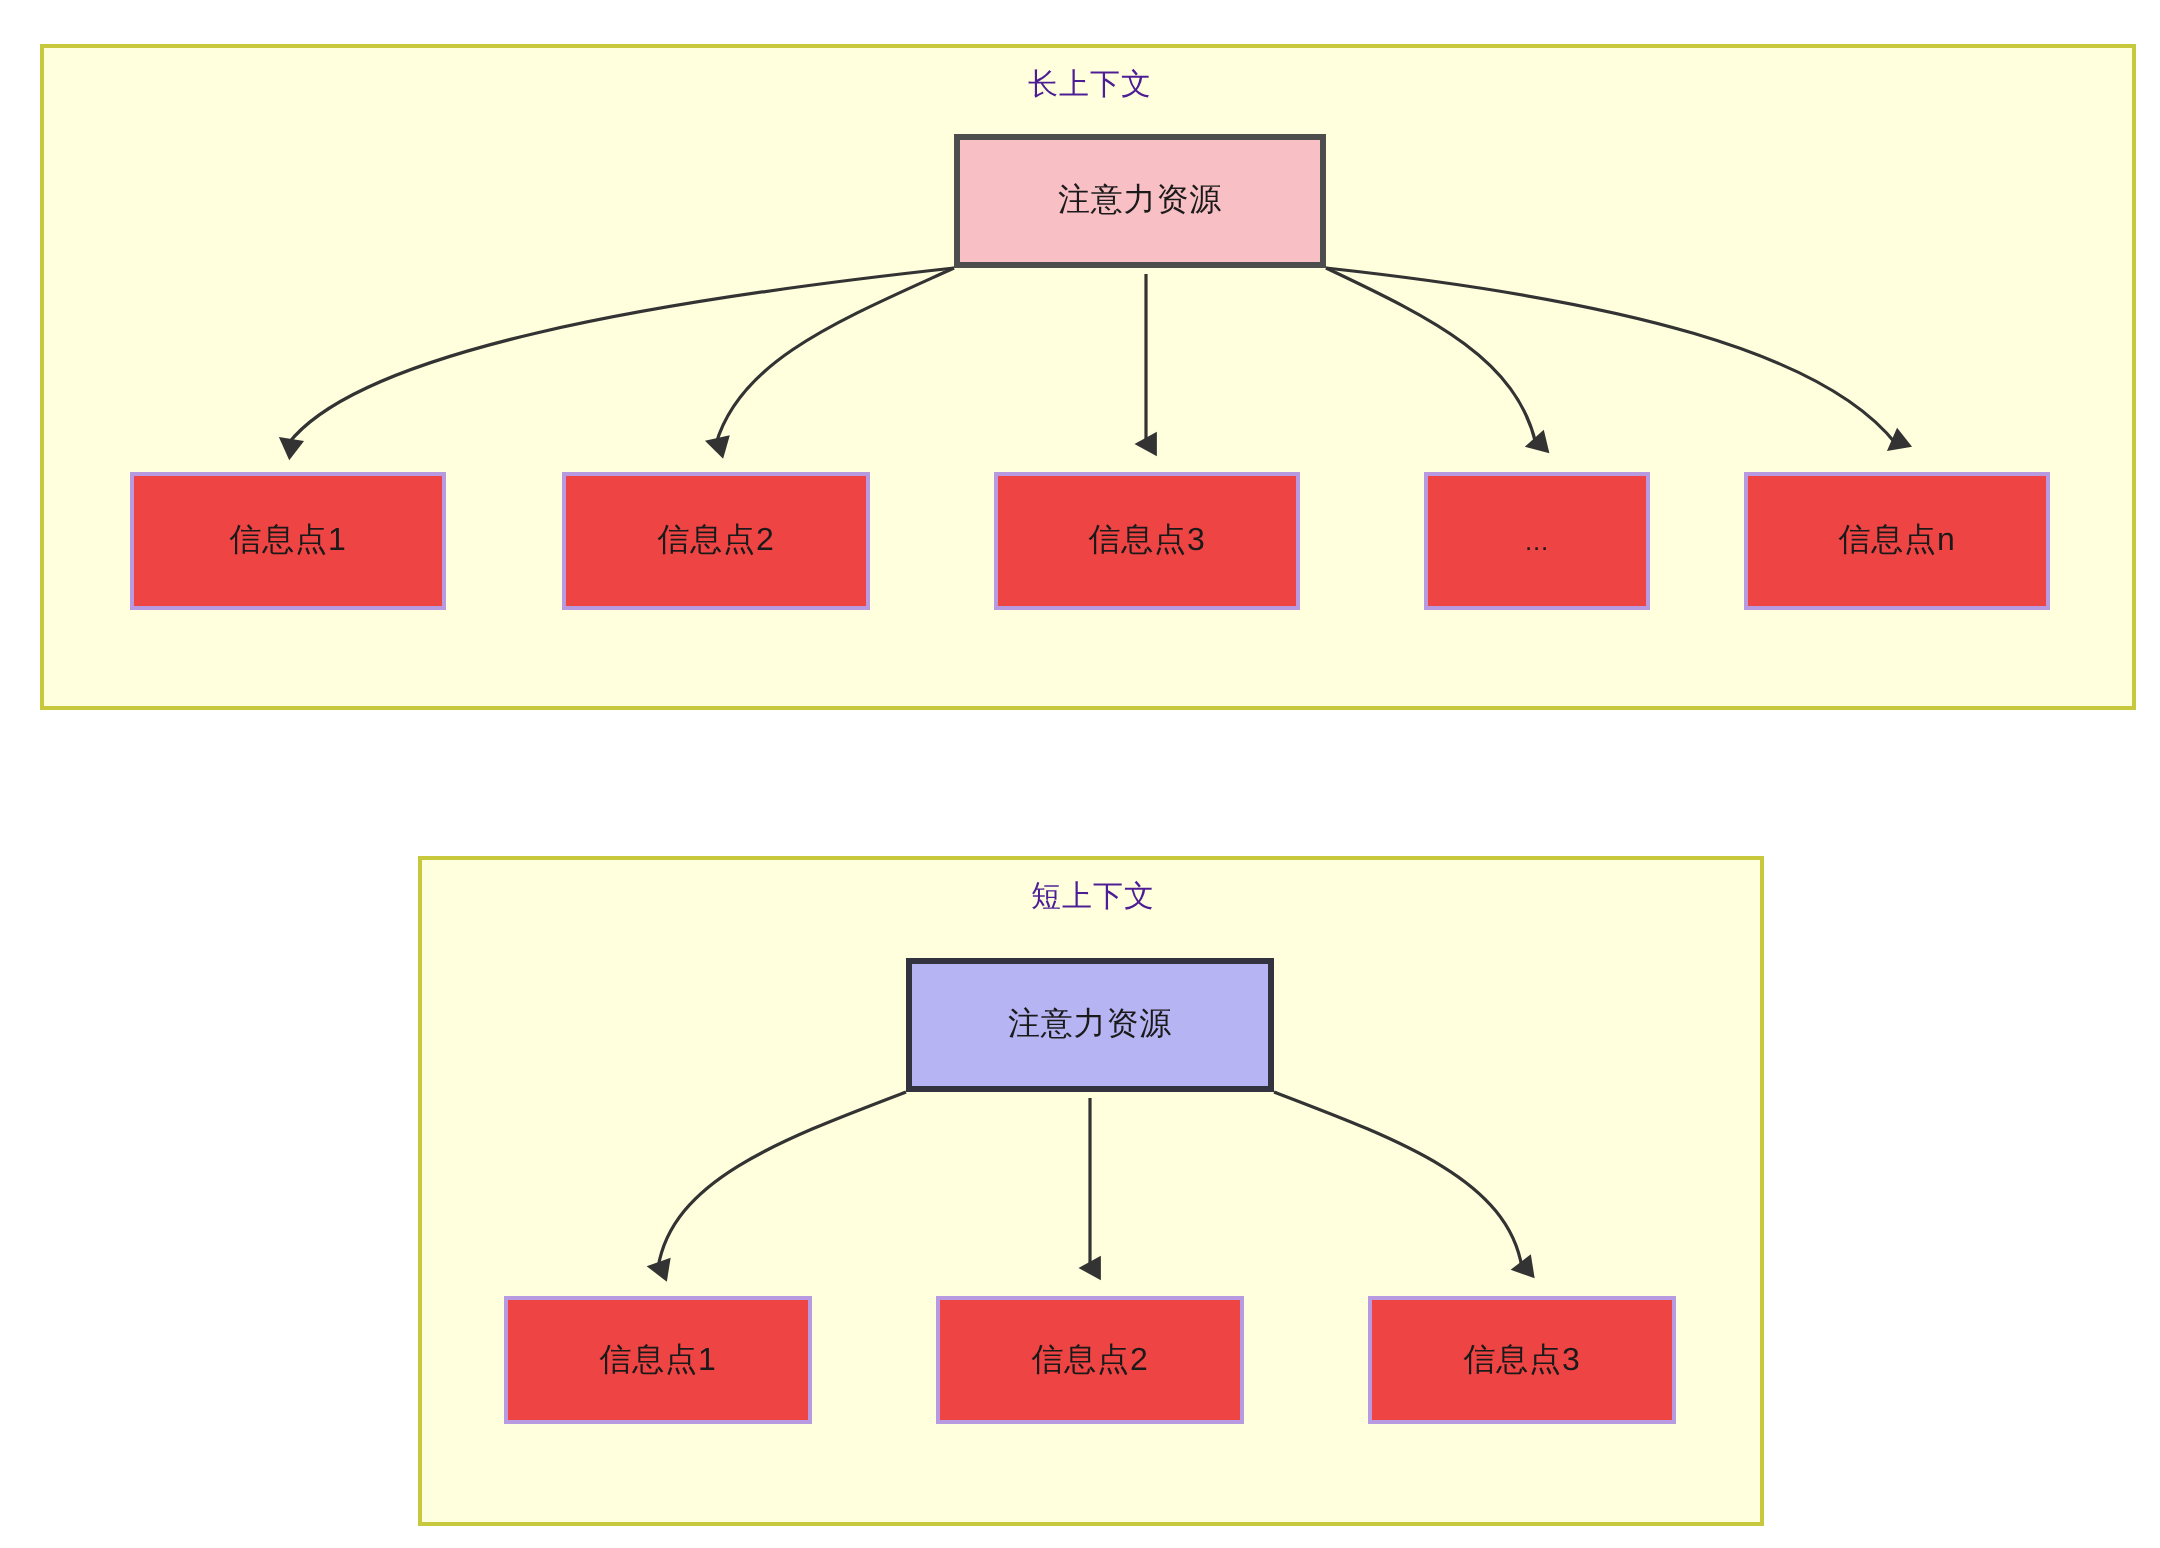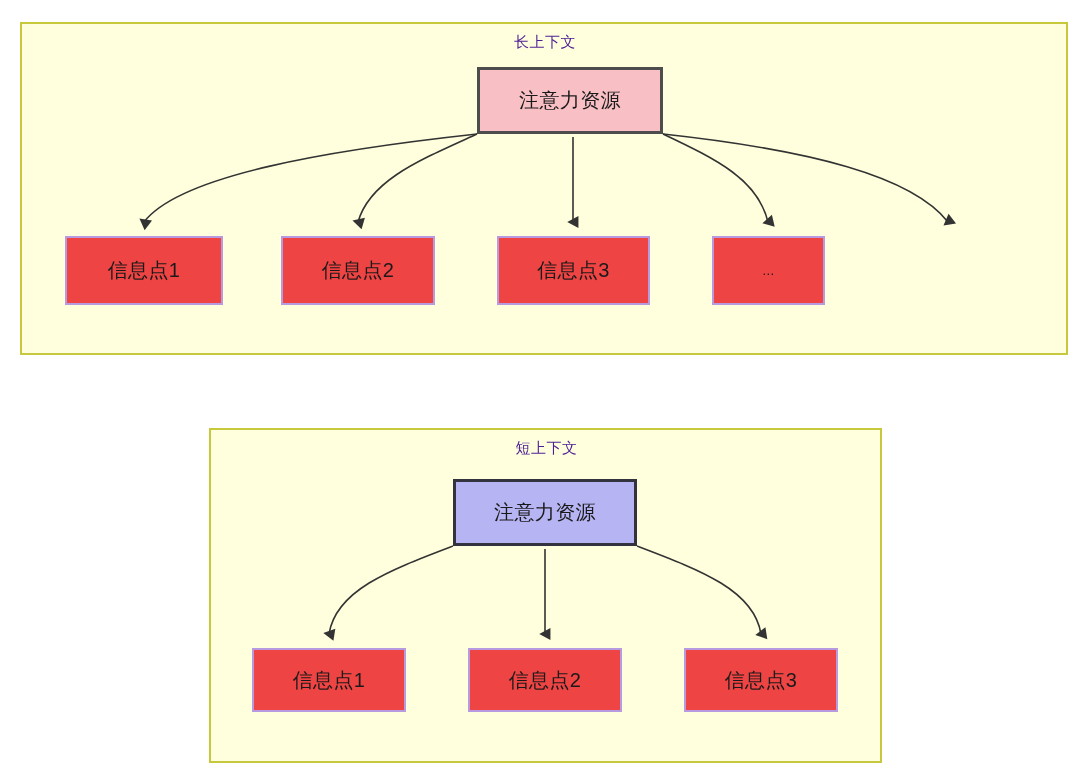--- a/index.html
+++ b/index.html
@@ -51,21 +51,21 @@
   }
   #container-long .container-title { top: 9px; }
   #container-short .container-title { top: 9px; }
 
   .node {
     position: absolute;
     box-sizing: border-box;
     display: flex;
     align-items: center;
     justify-content: center;
-    font-size: 20px;
+    font-size: 16px;
     letter-spacing: 0.4px;
     color: #1a1a1a;
     white-space: nowrap;
   }
   .node-attention-pink {
     background: #f8bfc4;
     border: 3px solid #4d4d4d;
   }
   .node-attention-blue {
     background: #b6b4f2;
@@ -123,20 +123,21 @@
   <div class="node node-attention-pink" style="left:477px; top:67px; width:186px; height:67px;">注意力资源</div>
 
   <div class="node node-info" style="left:65px; top:236px; width:158px; height:69px;">信息点1</div>
 
   <div class="node node-info" style="left:281px; top:236px; width:154px; height:69px;">信息点2</div>
 
   <div class="node node-info" style="left:497px; top:236px; width:153px; height:69px;">信息点3</div>
 
   <div class="node node-info" style="left:712px; top:236px; width:113px; height:69px; font-size:13px;">...</div>
 
+  <div class="node node-info" style="left:872px; top:236px; width:153px; height:69px;">信息点n</div>
 
   <div class="node node-attention-blue" style="left:453px; top:479px; width:184px; height:67px;">注意力资源</div>
 
   <div class="node node-info" style="left:252px; top:648px; width:154px; height:64px;">信息点1</div>
 
   <div class="node node-info" style="left:468px; top:648px; width:154px; height:64px;">信息点2</div>
 
   <div class="node node-info" style="left:684px; top:648px; width:154px; height:64px;">信息点3</div>
 
 </div>

